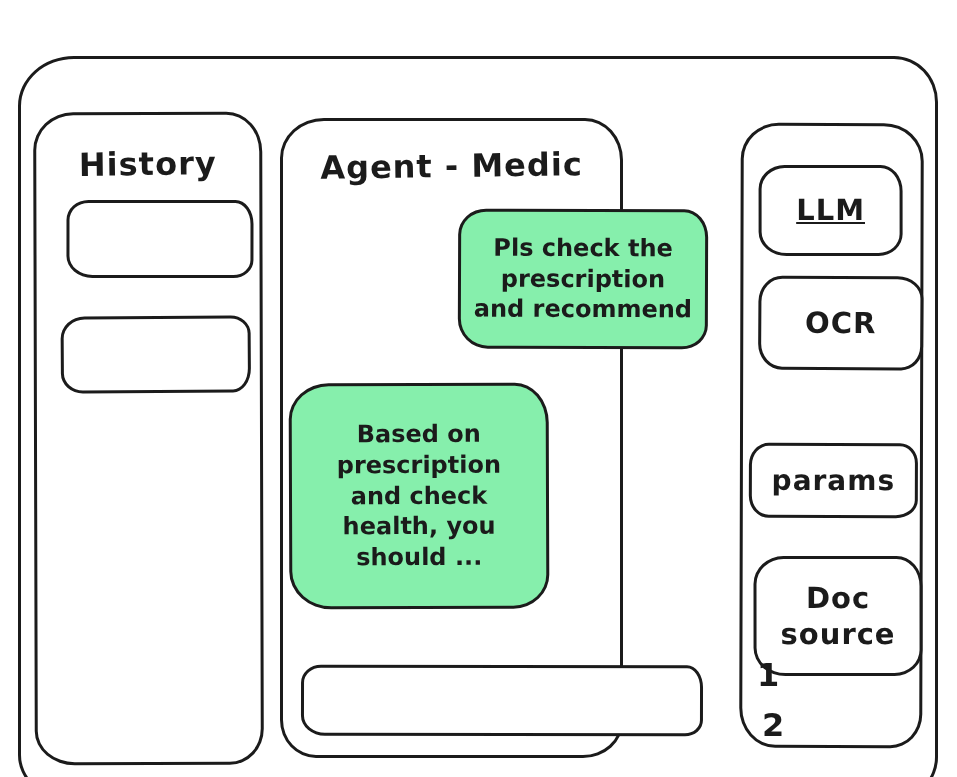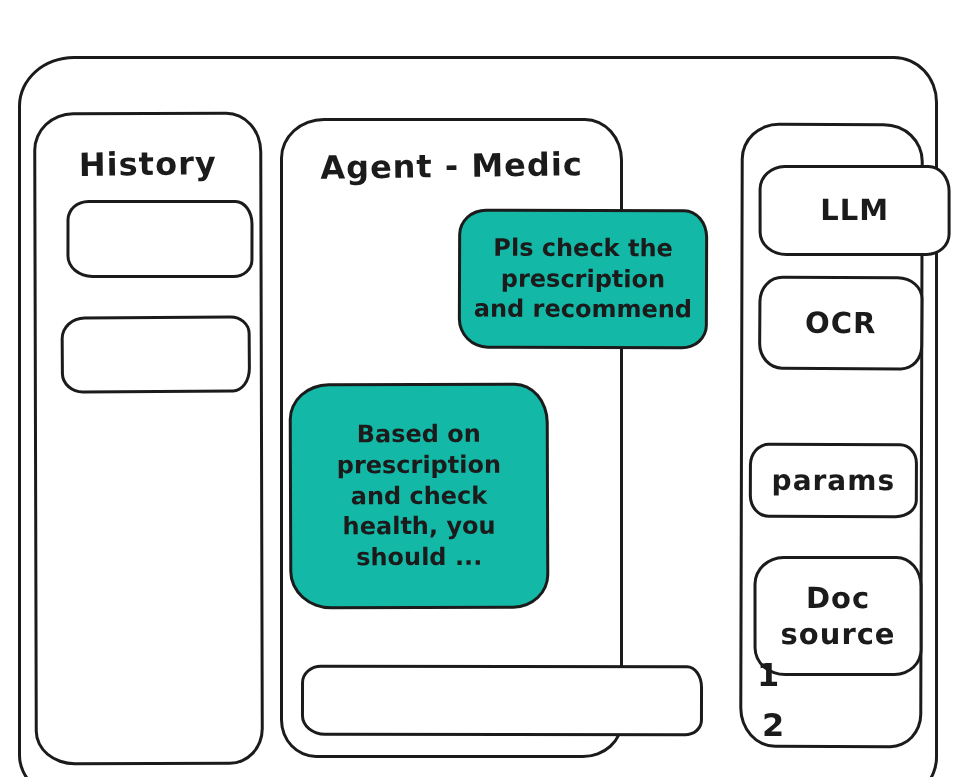--- a/index.html
+++ b/index.html
@@ -67,21 +67,21 @@
   
   .chat-panel {
     left: 259px; top: 59px;
     width: 343px; height: 640px;
     border-radius: 44px 38px 40px 36px / 40px 42px 36px 38px;
   }
   .chat-title { top: 26px; transform: rotate(-0.8deg); }
   .bubble {
     position: absolute;
     border: 3px solid #1b1b1b;
-    background: #14b8a6;
+    background: #86efac;
     box-sizing: border-box;
     display: flex;
     align-items: center;
     justify-content: center;
     text-align: center;
     white-space: pre-line;
     font-size: 24px;
     font-weight: bold;
     line-height: 1.28;
   }
@@ -124,23 +124,24 @@
     justify-content: center;
     text-align: center;
     white-space: pre-line;
     font-size: 29px;
     font-weight: bold;
     letter-spacing: 1px;
     line-height: 1.25;
   }
   .tool-llm {
     left: 15px; top: 39px;
-    width: 192px; height: 91px;
+    width: 144px; height: 91px;
     border-radius: 26px 22px 24px 28px / 24px 26px 22px 24px;
     transform: rotate(-0.2deg);
+    text-decoration: underline;
   }
   .tool-ocr {
     left: 15px; top: 150px;
     width: 165px; height: 94px;
     border-radius: 24px 26px 22px 24px / 26px 22px 24px 26px;
     transform: rotate(0.2deg);
   }
   .tool-params {
     left: 6px; top: 317px;
     width: 169px; height: 75px;

